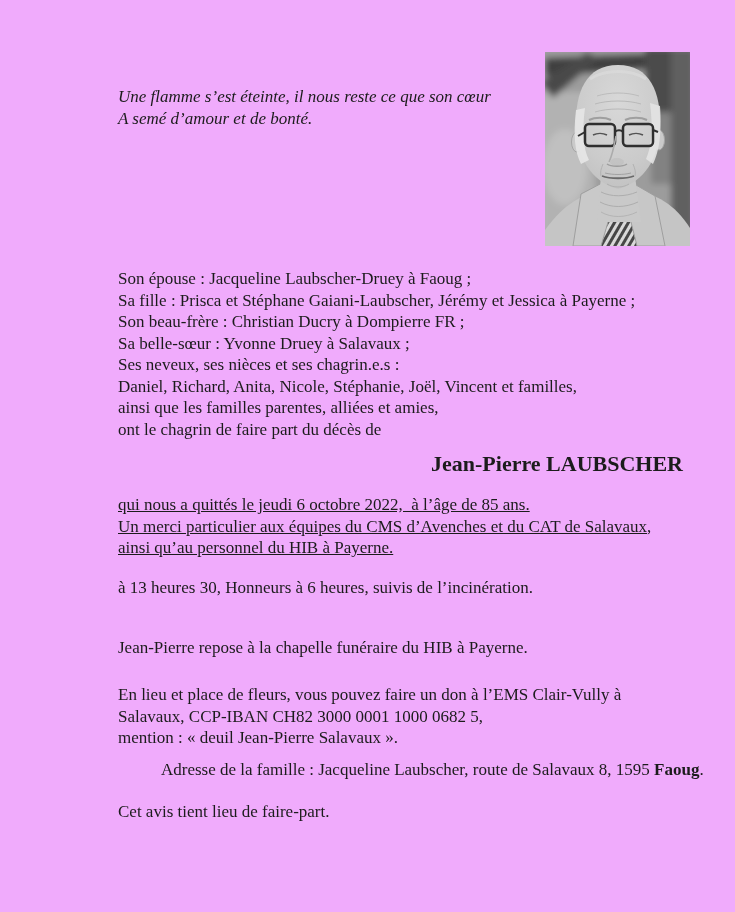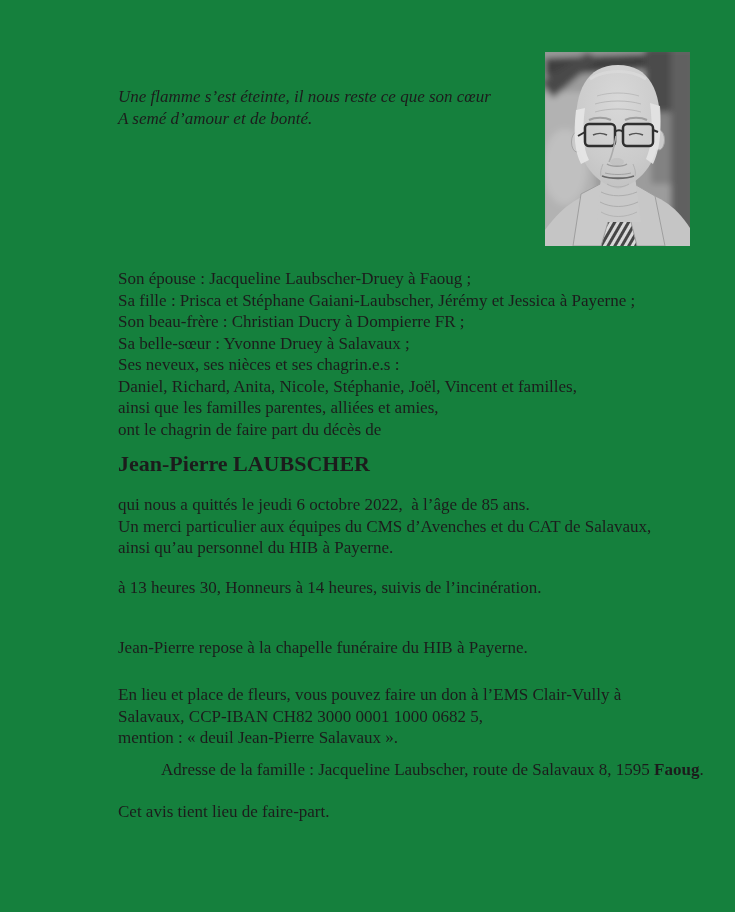--- a/index.html
+++ b/index.html
@@ -1,39 +1,39 @@
 <!DOCTYPE html>
 <html><head>
 <meta charset="utf-8">
 <style>
   html, body { margin: 0; padding: 0; background: #ffffff; }
   .page {
     position: relative;
     width: 735px;
     height: 912px;
-    background: #15803d;
+    background: #f0abfc;
     font-family: "Liberation Serif", serif;
     color: #1c1c1c;
     overflow: hidden;
   }
   .block {
     position: absolute;
     left: 118px;
     width: 565px;
     font-size: 17px;
     line-height: 21.5px;
   }
   .line { white-space: pre; }
   .epigraph { font-style: italic; }
   .name-heading {
     position: absolute;
     left: 118px;
     width: 565px;
     top: 450px;
-    text-align: left;
+    text-align: right;
     font-weight: bold;
     font-size: 22px;
     line-height: 28px;
   }
   .centered { }
   .bold-inline { font-weight: bold; }
   .photo-frame {
     position: absolute;
     left: 545px;
     top: 52px;
@@ -141,28 +141,28 @@
     <div class="line">Son beau-frère : Christian Ducry à Dompierre FR ;</div>
     <div class="line">Sa belle-sœur : Yvonne Druey à Salavaux ;</div>
     <div class="line">Ses neveux, ses nièces et ses chagrin.e.s :</div>
     <div class="line">Daniel, Richard, Anita, Nicole, Stéphanie, Joël, Vincent et familles,</div>
     <div class="line">ainsi que les familles parentes, alliées et amies,</div>
     <div class="line">ont le chagrin de faire part du décès de</div>
   </div>
 
   <div class="name-heading">Jean-Pierre LAUBSCHER</div>
 
-  <div class="block" style="top:494px;">
+  <div class="block" style="top:494px;text-decoration:underline;">
     <div class="line">qui nous a quittés le jeudi 6 octobre 2022,  à l’âge de 85 ans.</div>
     <div class="line">Un merci particulier aux équipes du CMS d’Avenches et du CAT de Salavaux,</div>
     <div class="line">ainsi qu’au personnel du HIB à Payerne.</div>
   </div>
 
   <div class="block" style="top:577px;">
-    <div class="line">à 13 heures 30, Honneurs à 14 heures, suivis de l’incinération.</div>
+    <div class="line">à 13 heures 30, Honneurs à 6 heures, suivis de l’incinération.</div>
   </div>
 
   <div class="block" style="top:637px;">
     <div class="line">Jean-Pierre repose à la chapelle funéraire du HIB à Payerne.</div>
   </div>
 
   <div class="block" style="top:684px;">
     <div class="line">En lieu et place de fleurs, vous pouvez faire un don à l’EMS Clair-Vully à</div>
     <div class="line">Salavaux, CCP-IBAN CH82 3000 0001 1000 0682 5,</div>
     <div class="line">mention : « deuil Jean-Pierre Salavaux ».</div>

